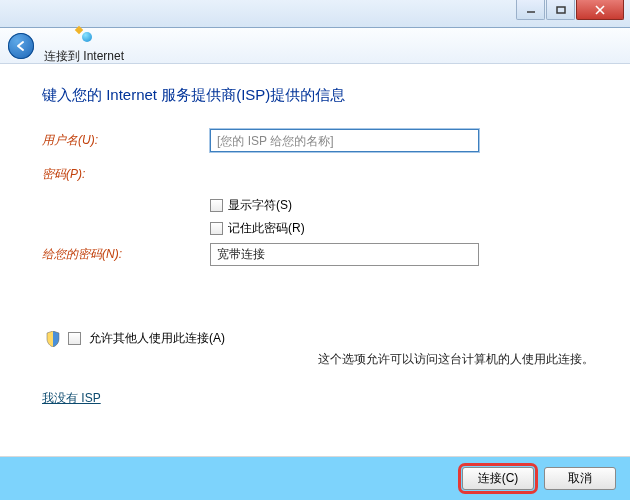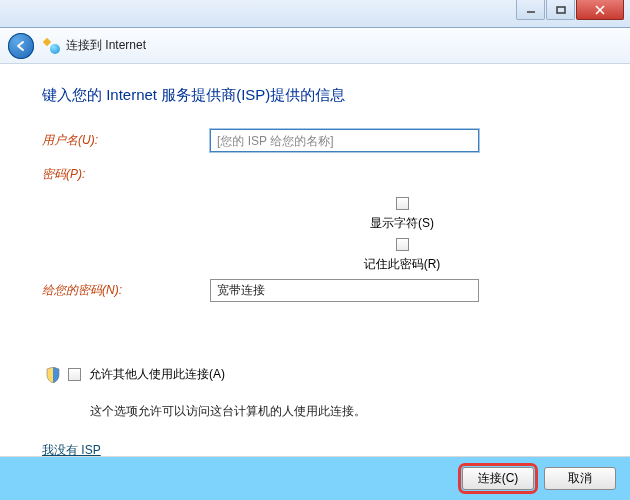--- a/index.html
+++ b/index.html
@@ -56,21 +56,21 @@
   }
   .backbtn {
     width: 26px; height: 26px;
     border-radius: 50%;
     background: radial-gradient(circle at 35% 30%, #5fa9e8, #1a63b5);
     box-shadow: inset 0 0 0 1px #0c4a8f;
     display: flex; align-items: center; justify-content: center;
     color: #fff;
     font-size: 14px;
   }
-  .header-title { display: flex; align-items: center; gap: 6px; color: #222; }
+  .header-title { display: flex; align-items: center; gap: 6px; color: #222; flex-direction: column; }
   .net-icon {
     width: 16px; height: 16px; position: relative;
   }
   .net-icon .globe {
     width: 10px; height: 10px; border-radius: 50%;
     background: radial-gradient(circle at 35% 30%, #8be2ff, #1a8fd6);
     position: absolute; right: 0; bottom: 0;
   }
   .net-icon .plug {
     width: 6px; height: 6px;
@@ -115,37 +115,37 @@
     border: 1px solid #3d7fbf;
     box-shadow: 0 0 0 1px #a7c7e7;
   }
   input::placeholder { color: #888; }
   .check-row {
     display: flex;
     align-items: center;
     margin-left: 168px;
     margin-bottom: 6px;
     gap: 5px;
-    flex-direction: column;
   }
   .cbx {
     width: 13px; height: 13px;
     border: 1px solid #8a8a8a;
     background: linear-gradient(#fff, #ececec);
     display: inline-block;
   }
   .allow-block {
     margin-top: 64px;
     margin-left: 4px;
+    text-align: right;
   }
   .allow-row { display: flex; align-items: center; gap: 8px; }
   .shield {
     width: 14px; height: 16px;
   }
-  .desc { margin-left: 44px; margin-top: 20px; color: #222; }
+  .desc { margin-left: 44px; margin-top: 4px; color: #222; }
   .link {
     margin-top: 22px;
     color: #0c4a6e;
     text-decoration: underline;
     display: inline-block;
   }
   .footer {
     height: 44px;
     background: #7dd3fc;
     border-top: 1px solid #d9d9d9;

